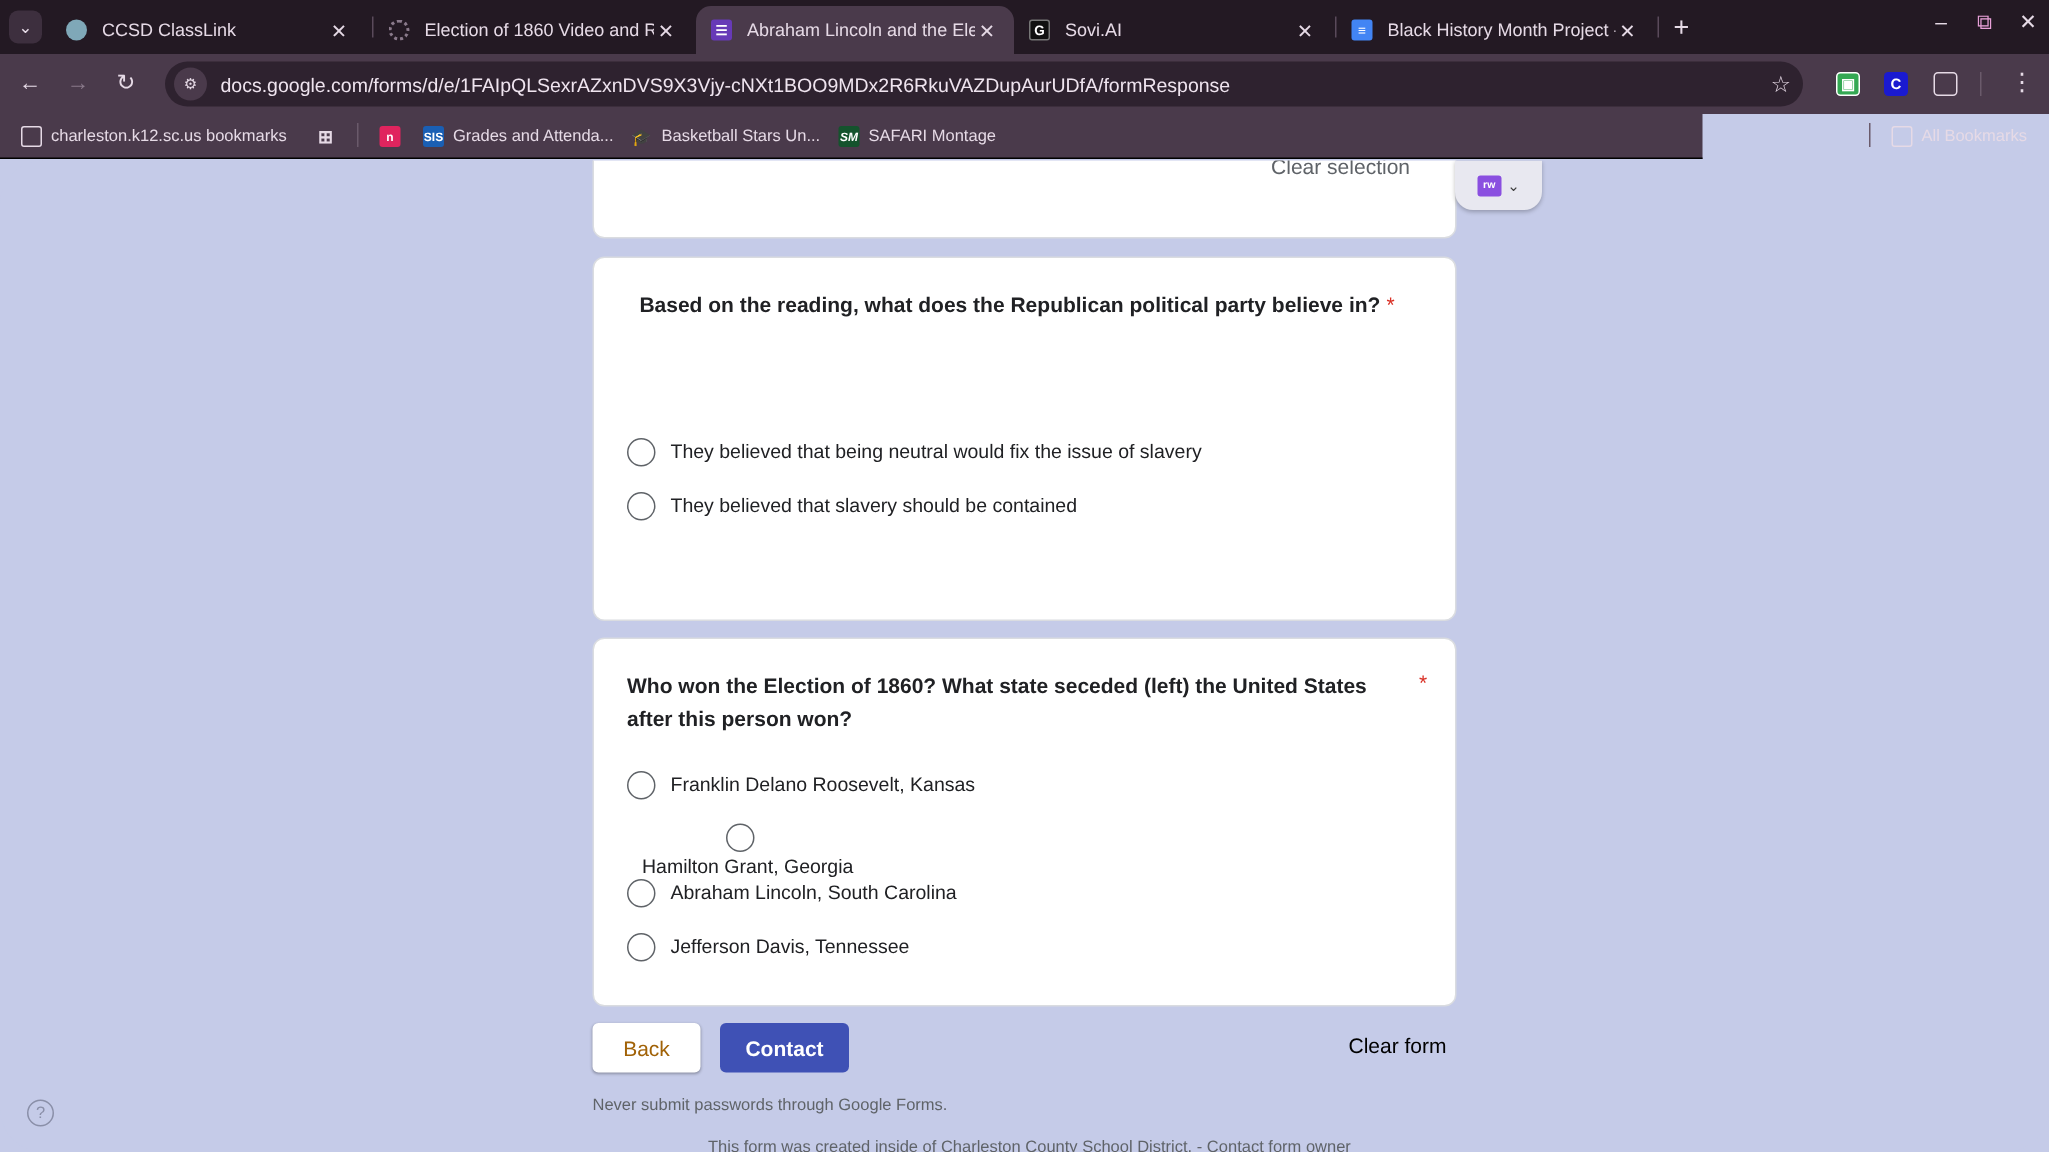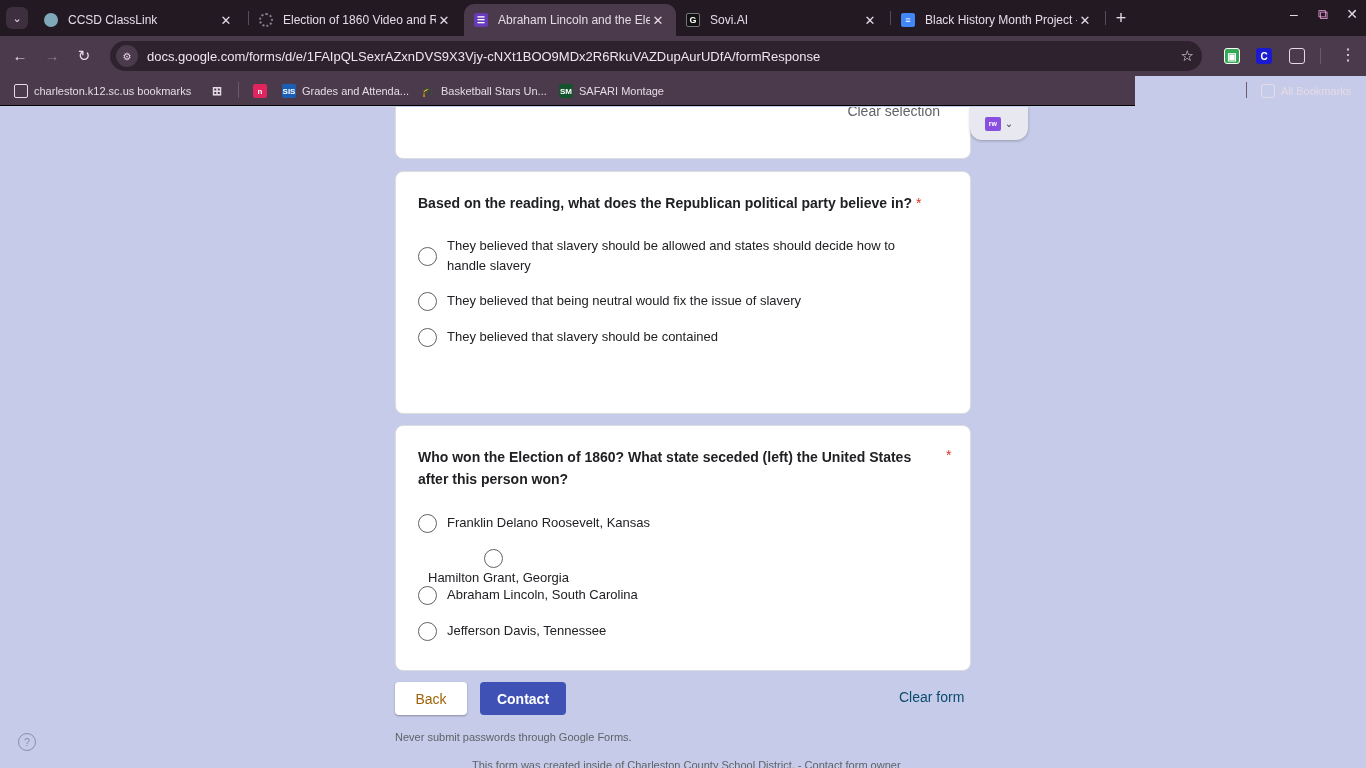--- a/index.html
+++ b/index.html
@@ -43,21 +43,21 @@
   .option { position: absolute; left: 22px; display: flex; align-items: center; }
   .radio { width: 19px; height: 19px; border: 1.6px solid #5f6368; border-radius: 50%; flex: none; }
   .opt-label { margin-left: 10px; color: #202124; font-size: 13px; line-height: 20px; }
 
   .ext-float { position: absolute; left: 970px; top: 0; width: 58px; height: 33px; background: #e8e8f0; border-radius: 0 0 12px 12px; box-shadow: 0 1px 3px rgba(0,0,0,0.25); display: flex; align-items: center; justify-content: center; gap: 4px; }
   .ext-float .puzzle { width: 16px; height: 14px; background: #8a4fe0; border-radius: 2px; color: #fff; font-size: 7px; font-weight: bold; display: flex; align-items: center; justify-content: center; }
   .ext-float .chev { color: #3c3c3c; font-size: 10px; }
 
   .btn-back { position: absolute; left: 395px; top: 575px; width: 72px; height: 33px; background: #fff; border-radius: 4px; box-shadow: 0 1px 2px rgba(0,0,0,0.3); color: #a16207; font-size: 14px; display: flex; align-items: center; justify-content: center; }
   .btn-submit { position: absolute; left: 480px; top: 575px; width: 86px; height: 33px; background: #3f51b5; border-radius: 4px; color: #fff; font-size: 14px; font-weight: bold; display: flex; align-items: center; justify-content: center; }
-  .clear-form { position: absolute; left: 899px; top: 582px; color: #0c4a6e; font-size: 14px; }
+  .clear-form { position: absolute; left: 899px; top: 582px; color: #000000; font-size: 14px; }
   .never-pw { position: absolute; left: 395px; top: 624px; color: #5f6368; font-size: 11px; }
   .footer-note { position: absolute; left: 472px; top: 652px; color: #5f6368; font-size: 11px; white-space: nowrap; }
   .help { position: absolute; left: 18px; top: 626px; width: 18px; height: 18px; border: 1.5px solid #8a8fa8; border-radius: 50%; color: #8a8fa8; font-size: 11px; display: flex; align-items: center; justify-content: center; }
 </style>
 </head>
 <body>
 
 <div class="tabstrip">
   <div class="tab-search">
       <span>⌄</span>
@@ -126,21 +126,21 @@
   </div>
   <div class="bm" style="left:282px;">
     <span class="bm-icon" style="background:#1a5fb4;">SIS</span>
     <span>Grades and Attenda...</span>
   </div>
   <div class="bm" style="left:421px;">
     <span class="bm-icon" style="color:#d4a017;font-size:11px;">🎓</span>
     <span>Basketball Stars Un...</span>
   </div>
   <div class="bm" style="left:559px;">
-    <span class="bm-icon" style="background:#14532d;">SM</span>
+    <span class="bm-icon" style="background:#14532d;font-style:italic;">SM</span>
     <span>SAFARI Montage</span>
   </div>
   <div class="bm" style="left:1261px;">
     <span class="bm-icon" style="border:1.5px solid #e6dae6;"></span>
     <span>All Bookmarks</span>
   </div>
 </div>
 <div class="bm-sep" style="left:238px;"></div>
 <div class="bm-sep" style="left:1246px;"></div>
 
@@ -149,26 +149,22 @@
   <div class="card" style="top:-10px;height:62px;">
     <span class="clear-selection">Clear selection</span>
   </div>
 
   <div class="ext-float">
     <span class="puzzle">rw</span>
     <span class="chev">⌄</span>
   </div>
 
   <div class="card" style="top:64px;height:243px;">
-    <div class="question" style="top:20px;width:520px;">
+    <div class="question" style="top:20px;width:520px;text-align:center;">
       <span>Based on the reading, what does the Republican political party believe in?</span><span class="req">*</span>
-    </div>
-    <div class="option" style="top:64px;width:510px;">
-      <span class="radio"></span>
-      <span class="opt-label">They believed that slavery should be allowed and states should decide how to handle slavery</span>
     </div>
     <div class="option" style="top:119px;">
       <span class="radio"></span>
       <span class="opt-label">They believed that being neutral would fix the issue of slavery</span>
     </div>
     <div class="option" style="top:155px;">
       <span class="radio"></span>
       <span class="opt-label">They believed that slavery should be contained</span>
     </div>
   </div>

